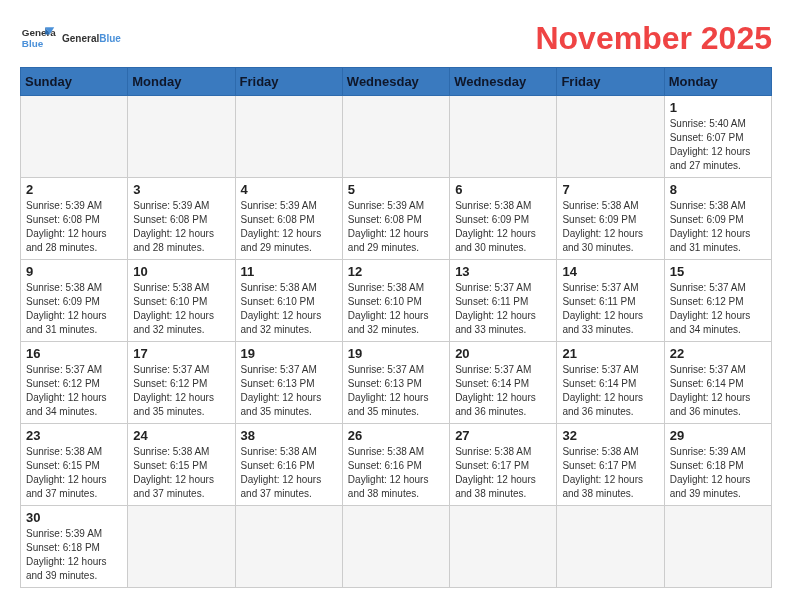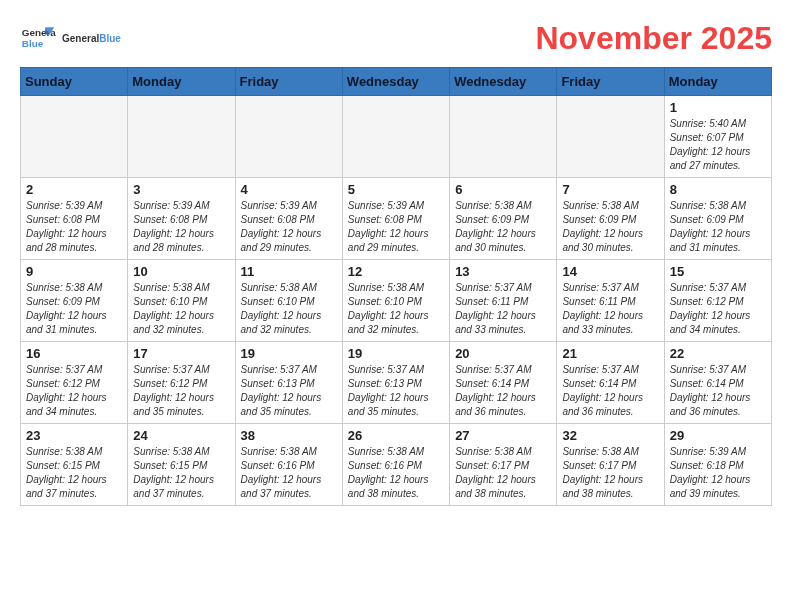--- a/index.html
+++ b/index.html
@@ -68,21 +68,20 @@
       font-size: 13px;
       font-weight: bold;
       color: #222;
       display: block;
       margin-bottom: 2px;
     }
     .day-info {
       font-size: 10px;
       color: #333;
       line-height: 1.4;
-      font-style: italic;
     }
     .last-row td {
       border-bottom: 1px solid #ccc;
     }
   </style>
 </head>
 <body>
 
 <div class="header">
   <div class="logo">
@@ -299,14 +298,28 @@
 Sunset: 6:17 PM
 Daylight: 12 hours and 38 minutes.</div>
         </td>
         <td>
           <span class="day-number">29</span>
           <div class="day-info" style="white-space: pre-line;">Sunrise: 5:39 AM
 Sunset: 6:18 PM
 Daylight: 12 hours and 39 minutes.</div>
         </td>
       </tr>
+      <tr class="last-row">
+        <td>
+          <span class="day-number">30</span>
+          <div class="day-info" style="white-space: pre-line;">Sunrise: 5:39 AM
+Sunset: 6:18 PM
+Daylight: 12 hours and 39 minutes.</div>
+        </td>
+        <td class="empty"></td>
+        <td class="empty"></td>
+        <td class="empty"></td>
+        <td class="empty"></td>
+        <td class="empty"></td>
+        <td class="empty"></td>
+      </tr>
     </tbody>
 </table>
 
 </body></html>

